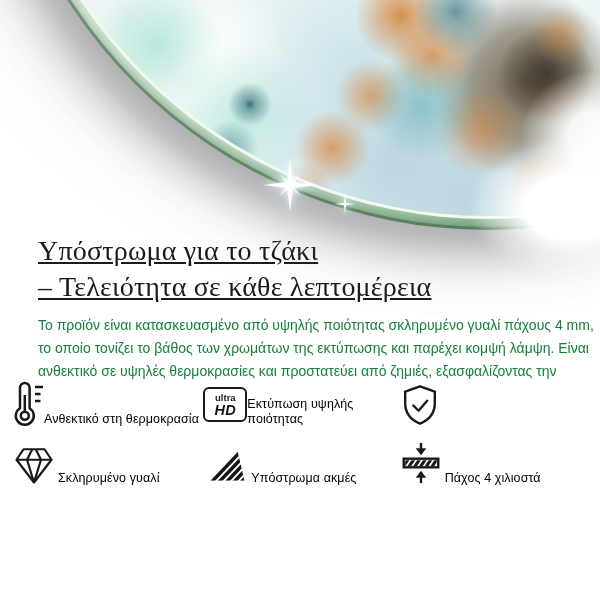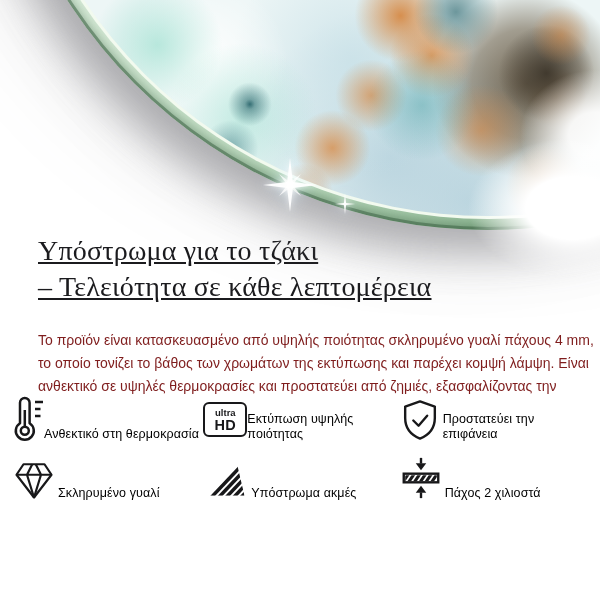--- a/index.html
+++ b/index.html
@@ -56,34 +56,34 @@
   .sparkle-main{left:261px;top:156px;width:58px;height:58px;}
   .sparkle-small{left:334px;top:193px;width:22px;height:22px;}
   .sparkle svg{width:100%;height:100%;display:block;}
 
   
   .title{
     margin:3px 38px 0;
     font-family:"Liberation Serif","DejaVu Serif",serif;font-weight:400;
     font-size:28px;line-height:36px;color:#1b1b1e;letter-spacing:.2px;text-decoration:underline;
   }
-  .desc{margin:24px 38px 0;font-size:14px;line-height:23px;color:#7f1d1d;}
+  .desc{margin:9px 38px 0;font-size:14px;line-height:23px;color:#15803d;}
   .desc div{white-space:nowrap;}
 
   
   .features{margin-top:2px;padding:0 10px;display:grid;grid-template-columns:1fr 1fr 1fr;row-gap:17px;}
   .feature{display:flex;flex-direction:row;align-items:flex-end;}
   .icon-wrap{height:42px;display:flex;align-items:flex-end;justify-content:center;}
   .icon-wrap svg{display:block;}
   .feature-label{margin-top:6px;font-size:12.5px;line-height:15px;color:#000000;letter-spacing:.1px;}
   .ico{stroke:#18181a;fill:none;stroke-width:2.5;}
   .uhd{width:40px;height:31px;border:2.6px solid #18181a;border-radius:6px;
        display:flex;flex-direction:column;align-items:center;justify-content:center;margin-bottom:5px;color:#18181a;}
   .uhd-top{font-size:9.5px;font-weight:700;line-height:10px;}
-  .uhd-bottom{font-size:14.5px;font-weight:800;line-height:14px;letter-spacing:.3px;}
+  .uhd-bottom{font-size:14.5px;font-weight:800;line-height:14px;letter-spacing:.3px;font-style:italic;}
 </style>
 </head>
 <body>
 
 <div class="hero">
   <div class="circle glass-edge"></div>
   <div class="circle glass-ring"></div>
   <div class="circle glass-art"></div>
   <div class="wash-b"></div>
   <div class="wash-a"></div>
@@ -141,21 +141,20 @@
     <div class="feature-label">Εκτύπωση υψηλής ποιότητας</div>
   </div>
 
   <div class="feature">
     <div class="icon-wrap">
       <svg width="46" height="44" viewBox="0 0 46 46">
         <path class="ico" stroke-linejoin="round" d="M23 3.5 L38.5 9 V21 C38.5 31.5 32.5 38.7 23 42.5 C13.5 38.7 7.5 31.5 7.5 21 V9 Z"></path>
         <path class="ico" stroke-linecap="round" stroke-linejoin="round" d="M16 23.5 L21.5 29 L30.5 18.5"></path>
       </svg>
     </div>
-    <div class="feature-label">Προστατεύει την επιφάνεια</div>
   </div>
 
   <div class="feature">
     <div class="icon-wrap">
       <svg width="48" height="42" viewBox="0 0 48 48">
         <path class="ico" stroke-linejoin="round" d="M12 6 H36 L44 18 L24 44 L4 18 Z"></path>
         <path class="ico" stroke-linejoin="round" d="M22 6 L16 18 M26 6 L32 18 M4 18 H44 M16 18 L24 44 M32 18 L24 44"></path>
       </svg>
     </div>
     <div class="feature-label">Σκληρυμένο γυαλί</div>
@@ -198,16 +197,16 @@
           <line x1="22" y1="30" x2="30" y2="18"></line>
           <line x1="28" y1="30" x2="36" y2="18"></line>
           <line x1="34" y1="30" x2="42" y2="18"></line>
         </g>
         <line class="ico" x1="24" y1="3" x2="24" y2="9"></line>
         <path d="M18.5 8.5 H29.5 L24 16 Z" fill="#18181a"></path>
         <line class="ico" x1="24" y1="45" x2="24" y2="39"></line>
         <path d="M18.5 39.5 H29.5 L24 32 Z" fill="#18181a"></path>
       </svg>
     </div>
-    <div class="feature-label">Πάχος 2 χιλιοστά</div>
+    <div class="feature-label">Πάχος 4 χιλιοστά</div>
   </div>
 
 </div>
 
 </body></html>

